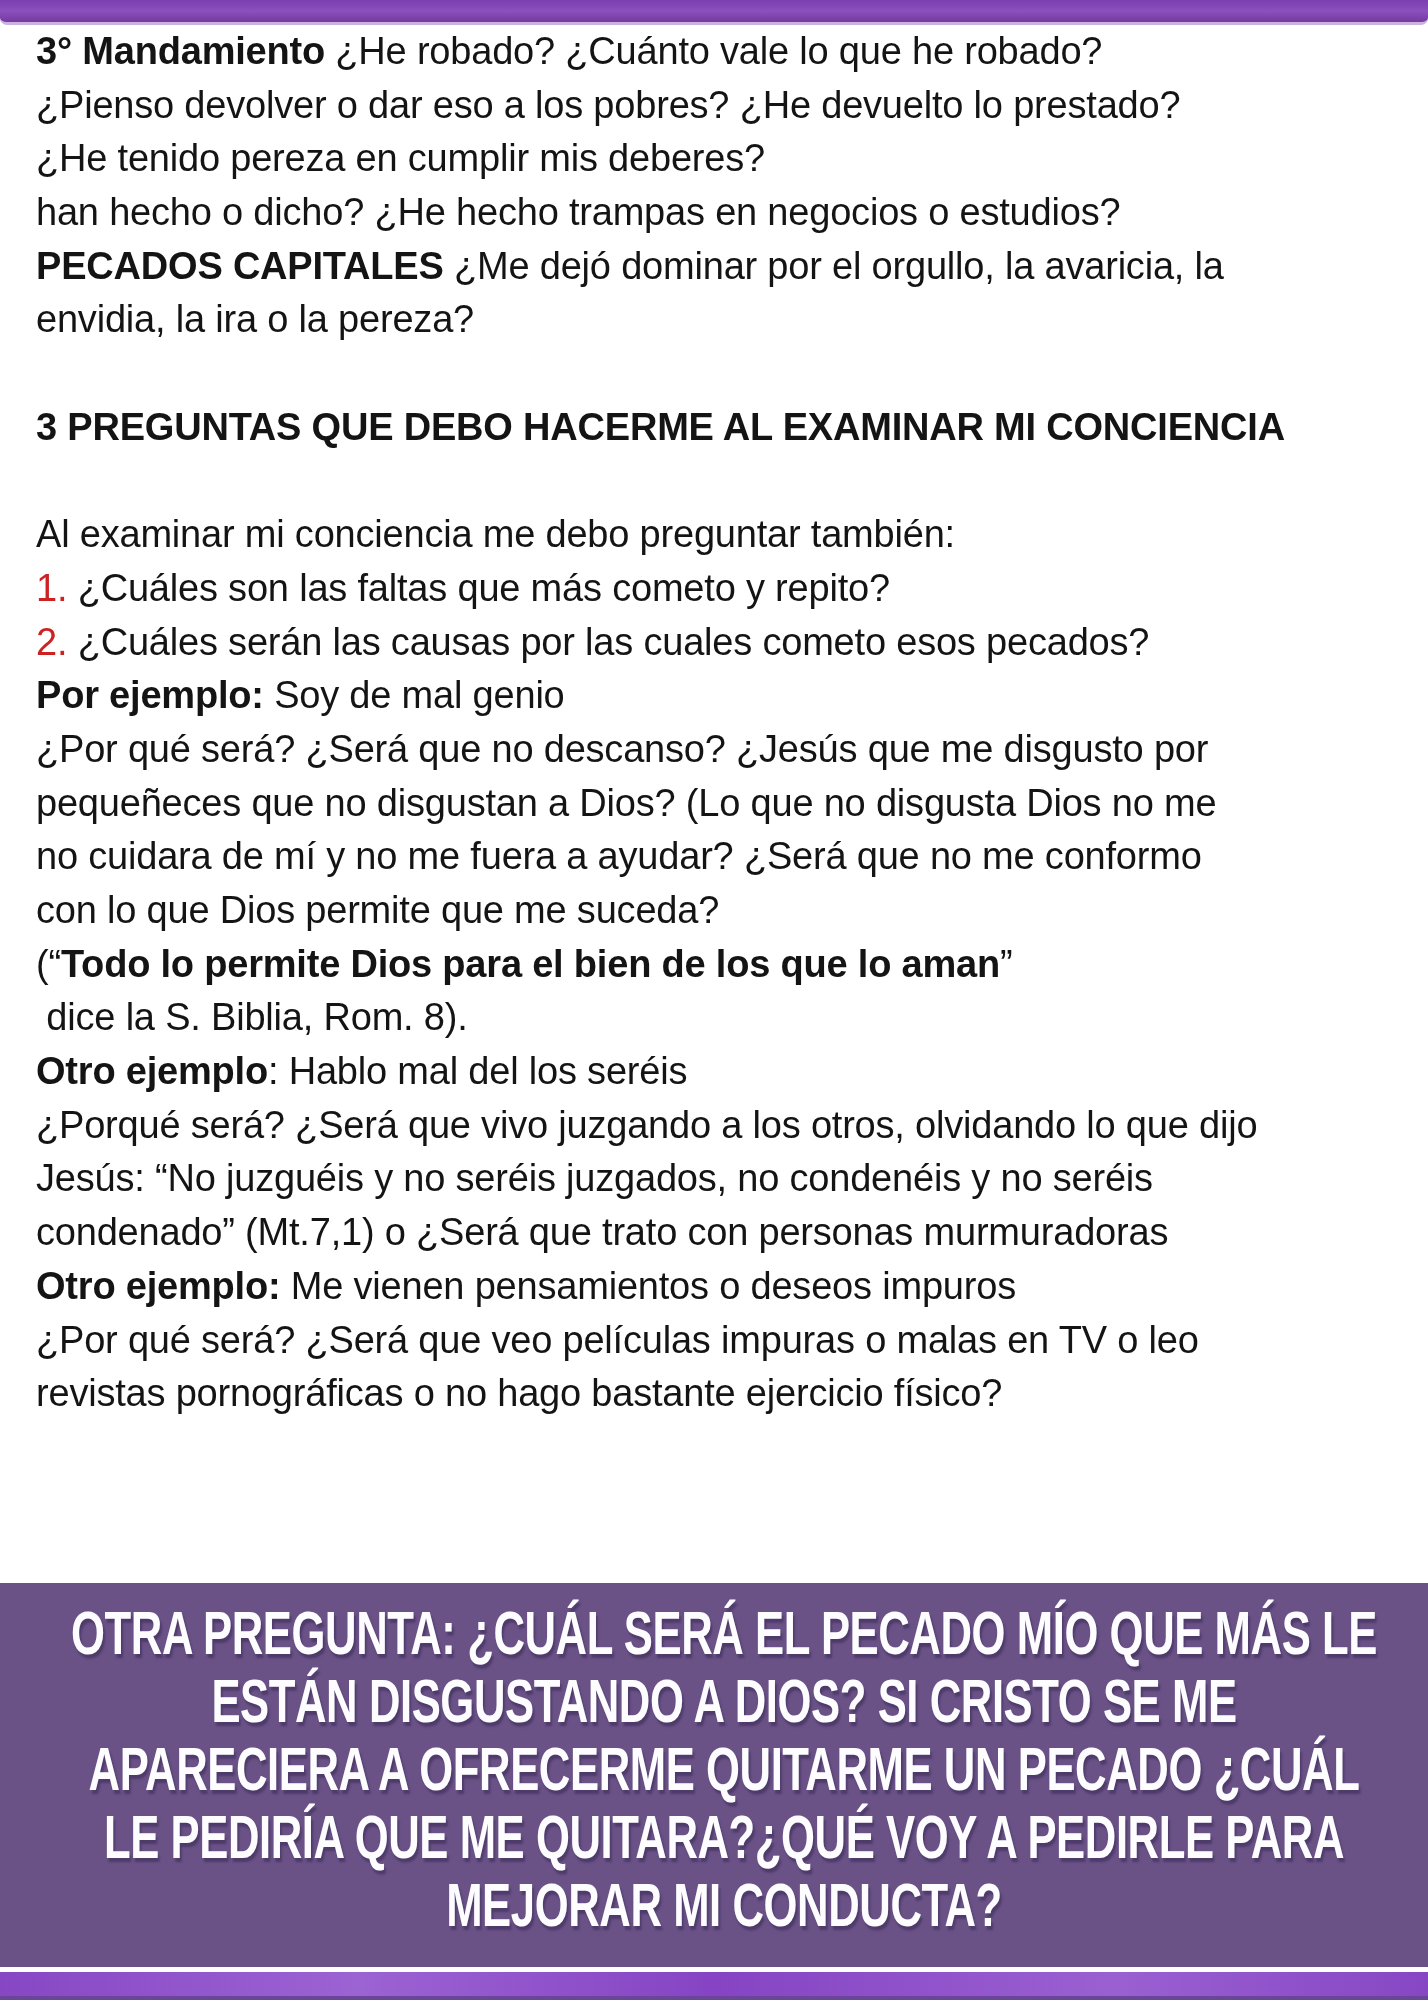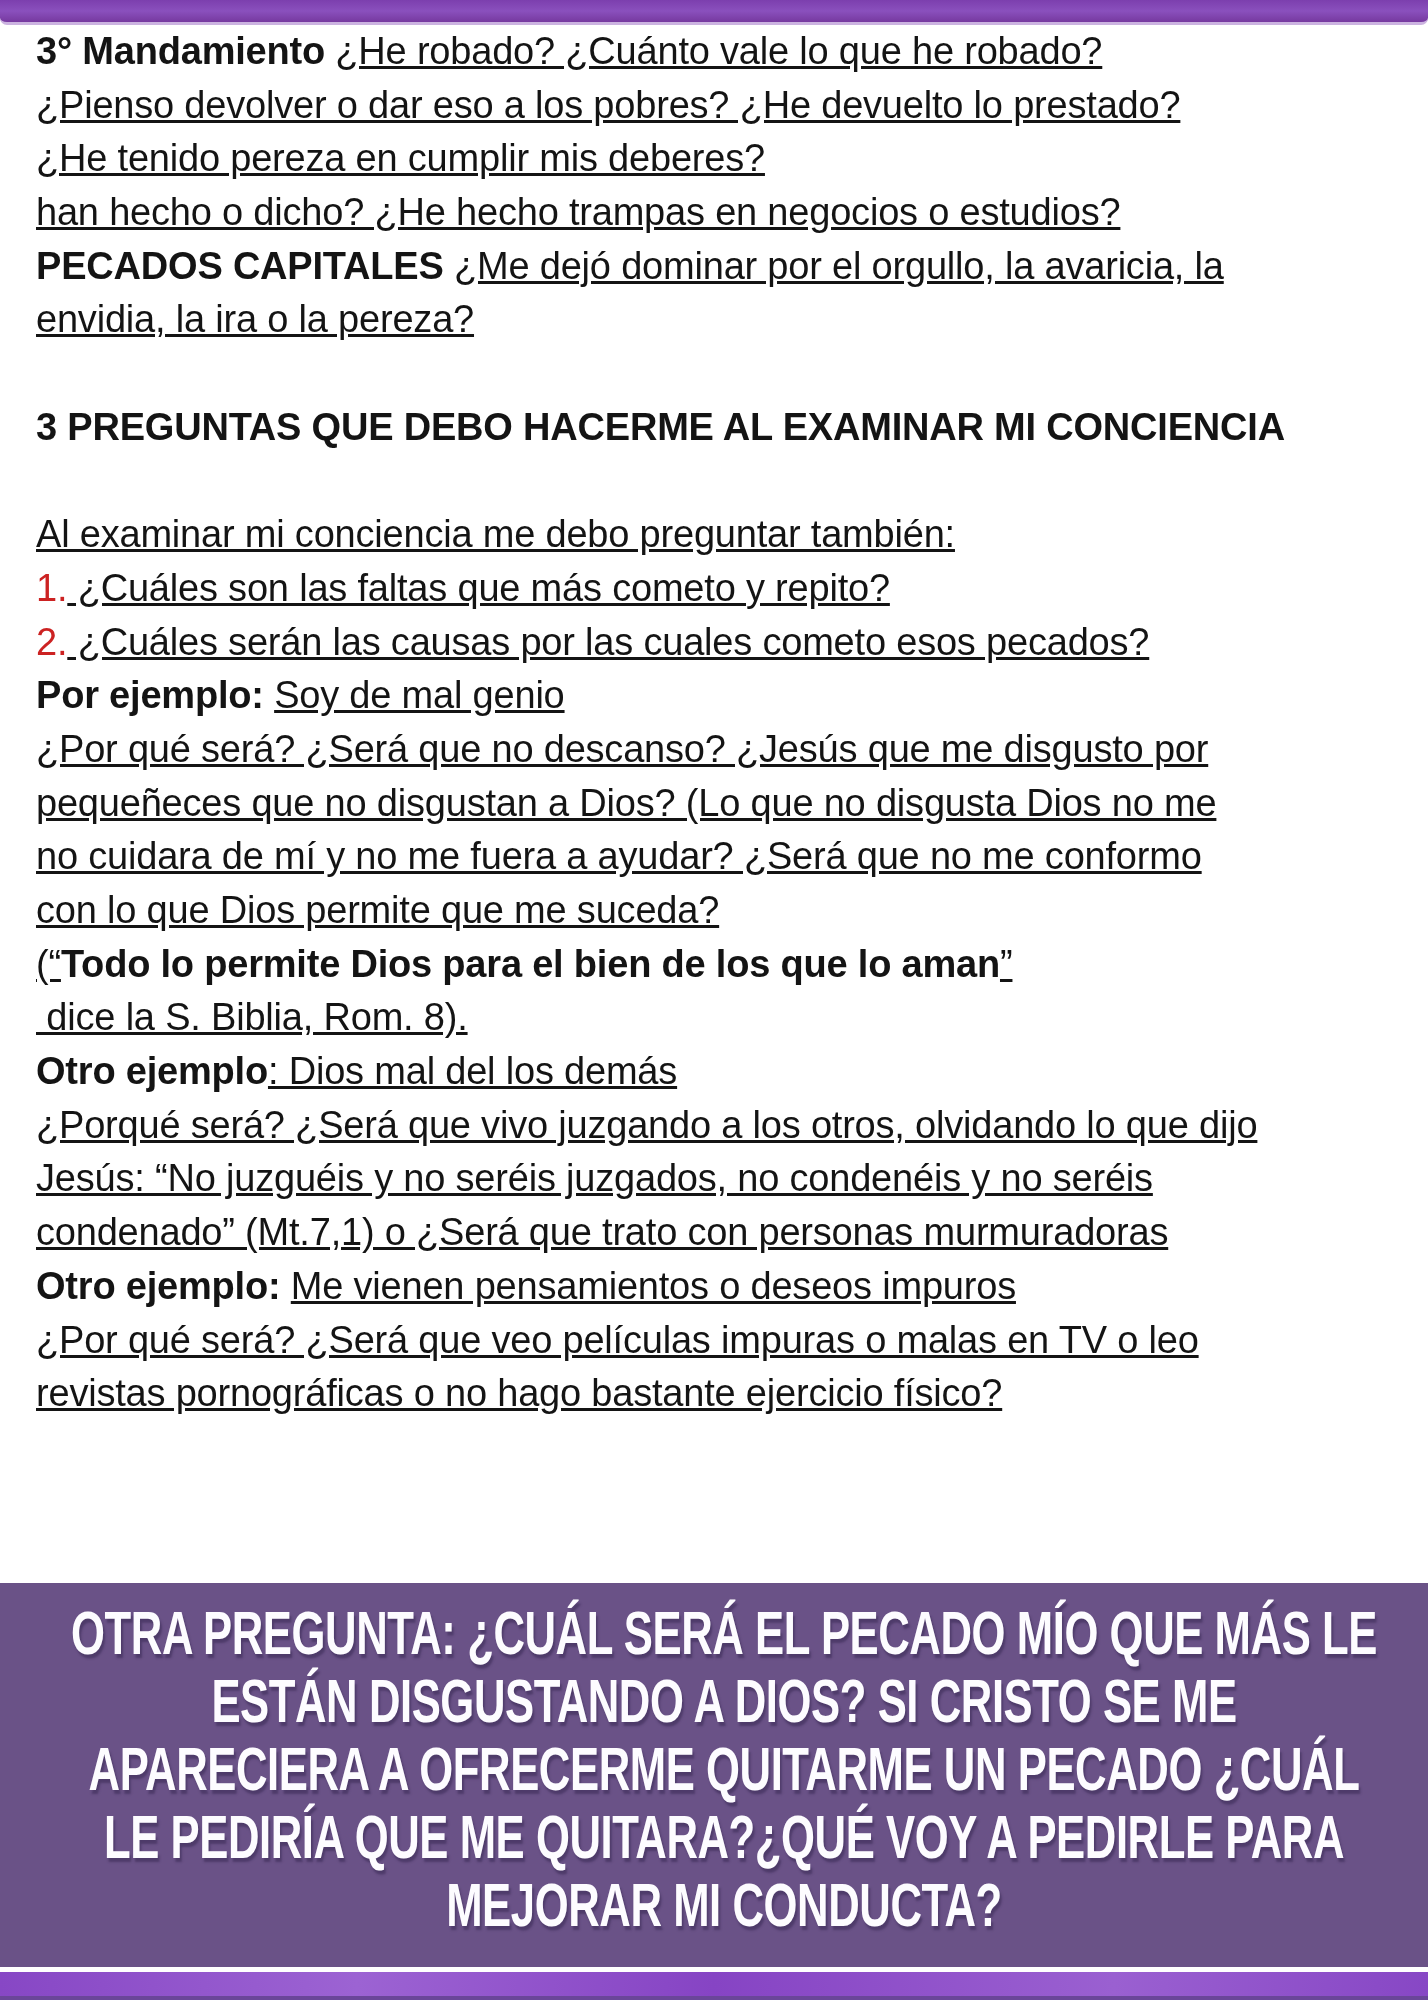--- a/index.html
+++ b/index.html
@@ -16,21 +16,21 @@
     border-radius:0 0 7px 7px;
   }
   
   .content {
     position:absolute; top:25px; left:36px; right:18px;
   }
   .line {
     height:53.7px; line-height:53.7px; font-size:38px;
     color:#141414; white-space:nowrap; letter-spacing:-0.2px;
   }
-  .seg-regular { font-weight:normal;text-decoration:underline; }
+  .seg-regular { font-weight:normal; }
   .seg-bold    { font-weight:bold; }
   .seg-red     { color:#cc2222; font-weight:normal; }
   
   .banner {
     position:absolute; left:0; right:0; top:1583px; height:384px;
     background:#6a5287; text-align:center; box-sizing:border-box;
     padding-top:16px; overflow:hidden;padding-left:20px;
   }
   .banner-line {
     font-weight:bold; font-size:47px; line-height:68px;
@@ -67,21 +67,21 @@
       <div class="line"><span class="seg-regular">Al examinar mi conciencia me debo preguntar también:</span></div>
       <div class="line"><span class="seg-red">1.</span><span class="seg-regular"> ¿Cuáles son las faltas que más cometo y repito?</span></div>
       <div class="line"><span class="seg-red">2.</span><span class="seg-regular"> ¿Cuáles serán las causas por las cuales cometo esos pecados?</span></div>
       <div class="line"><span class="seg-bold">Por ejemplo: </span><span class="seg-regular">Soy de mal genio</span></div>
       <div class="line"><span class="seg-regular">¿Por qué será? ¿Será que no descanso? ¿Jesús que me disgusto por</span></div>
       <div class="line"><span class="seg-regular">pequeñeces que no disgustan a Dios? (Lo que no disgusta Dios no me</span></div>
       <div class="line"><span class="seg-regular">no cuidara de mí y no me fuera a ayudar? ¿Será que no me conformo</span></div>
       <div class="line"><span class="seg-regular">con lo que Dios permite que me suceda?</span></div>
       <div class="line"><span class="seg-regular">(“</span><span class="seg-bold">Todo lo permite Dios para el bien de los que lo aman</span><span class="seg-regular">”</span></div>
       <div class="line"><span class="seg-regular">&nbsp;dice la S. Biblia, Rom. 8).</span></div>
-      <div class="line"><span class="seg-bold">Otro ejemplo</span><span class="seg-regular">: Dios mal del los demás</span></div>
+      <div class="line"><span class="seg-bold">Otro ejemplo</span><span class="seg-regular">: Hablo mal del los seréis</span></div>
       <div class="line"><span class="seg-regular">¿Porqué será? ¿Será que vivo juzgando a los otros, olvidando lo que dijo</span></div>
       <div class="line"><span class="seg-regular">Jesús: “No juzguéis y no seréis juzgados, no condenéis y no seréis</span></div>
       <div class="line"><span class="seg-regular">condenado” (Mt.7,1) o ¿Será que trato con personas murmuradoras</span></div>
       <div class="line"><span class="seg-bold">Otro ejemplo: </span><span class="seg-regular">Me vienen pensamientos o deseos impuros</span></div>
       <div class="line"><span class="seg-regular">¿Por qué será? ¿Será que veo películas impuras o malas en TV o leo</span></div>
       <div class="line"><span class="seg-regular">revistas pornográficas o no hago bastante ejercicio físico?</span></div>
     </div>
 
   <div class="banner">
       <div class="banner-line">OTRA PREGUNTA: ¿CUÁL SERÁ EL PECADO MÍO QUE MÁS LE</div>

